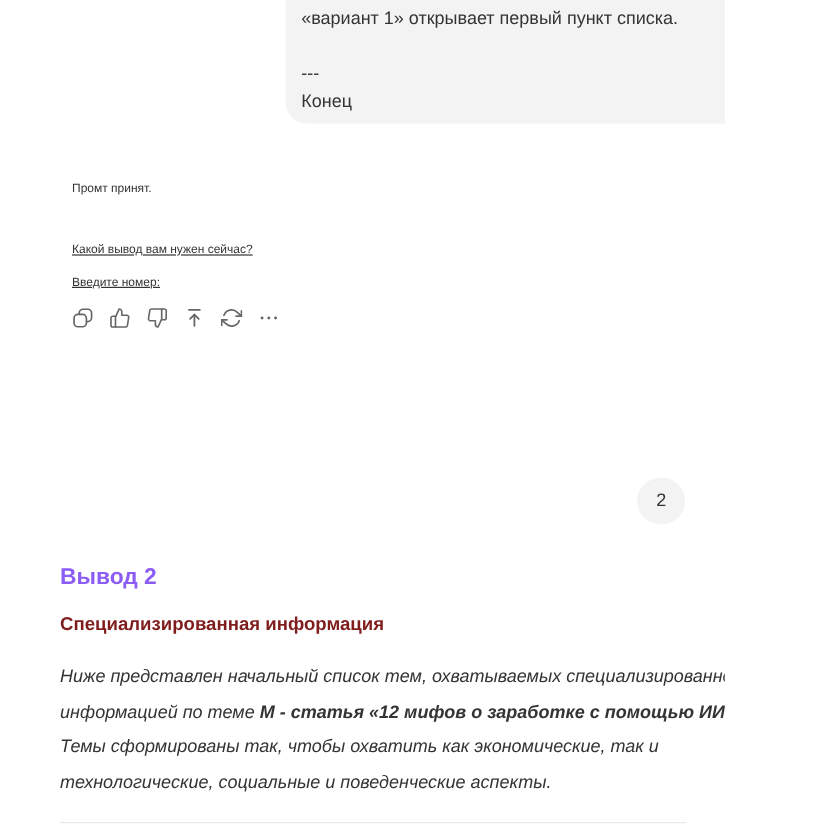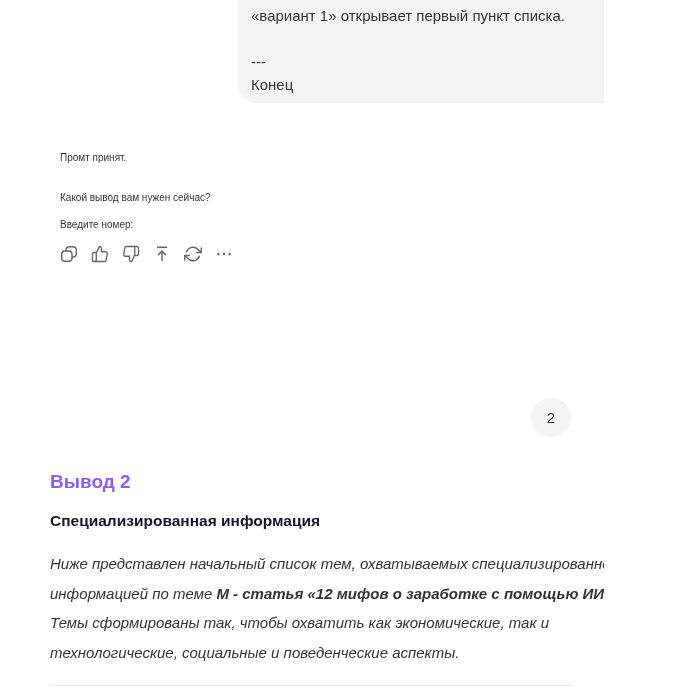--- a/index.html
+++ b/index.html
@@ -28,21 +28,21 @@
   
   .assistant {
     position: absolute;
     left: 60px;
     top: 144px;
     width: 565px;
     font-size: 10px;
     line-height: 27px;
   }
   .assistant p { margin: 0; }
-  .assistant .question { margin-top: 13px; }
+  .assistant .question { margin-top: 24px; text-decoration: underline; }
   .assistant ul { margin-top: 15px; padding-left: 30px; list-style: disc; }
   .assistant li { line-height: 28px; padding-left: 3px; }
   .assistant li b { font-weight: bold; }
 
   .toolbar {
     margin-top: 7px;
     display: flex;
     align-items: center;
     gap: 13px;
   }
@@ -79,21 +79,21 @@
   .output h2 {
     font-size: 19px;
     font-weight: bold;
     color: #8b5cf6;
     line-height: 24px;
   }
   .output h3 {
     margin-top: 16px;
     font-size: 15.5px;
     font-weight: bold;
-    color: #0f172a;
+    color: #7f1d1d;
     line-height: 22px;
   }
   .output .body-par {
     margin-top: 17px;
     font-size: 15px;
     line-height: 29.5px;
     font-style: italic;
   }
   .output .body-par b { font-weight: bold; }
 

